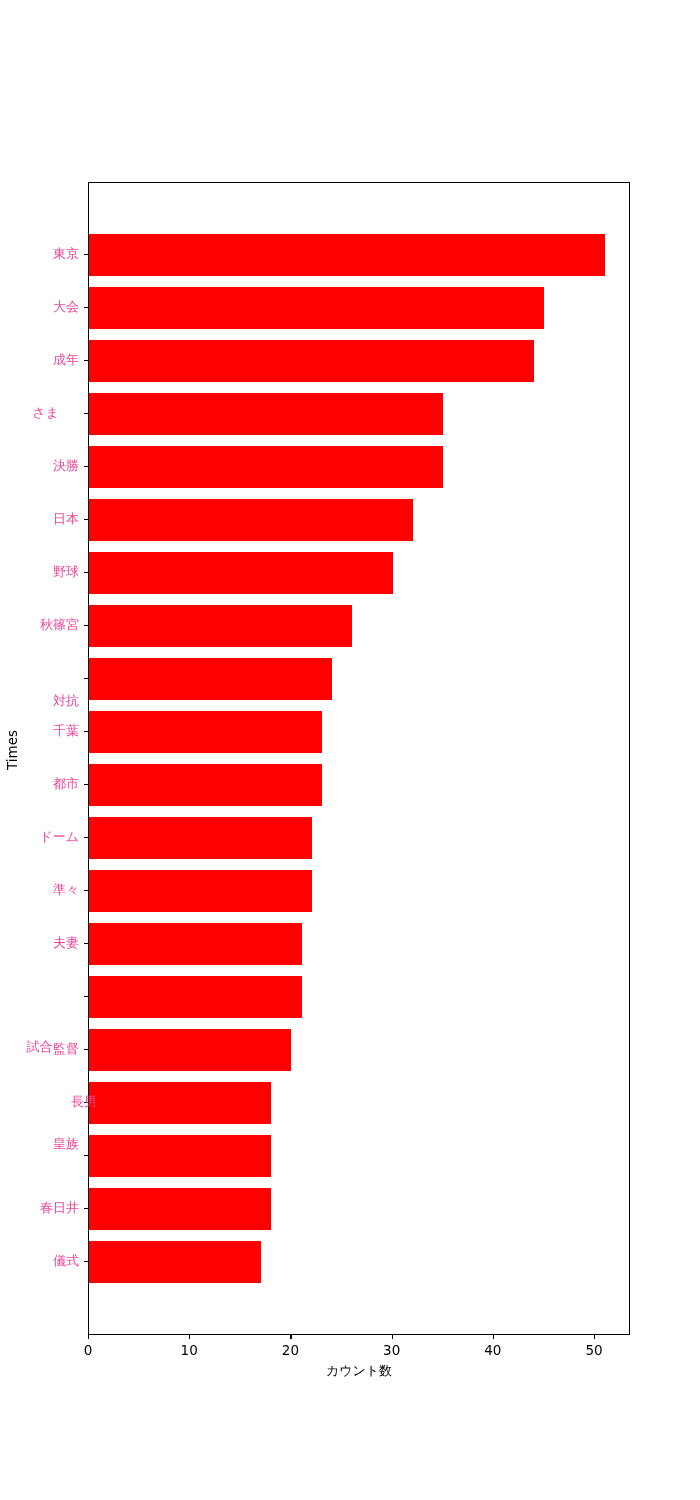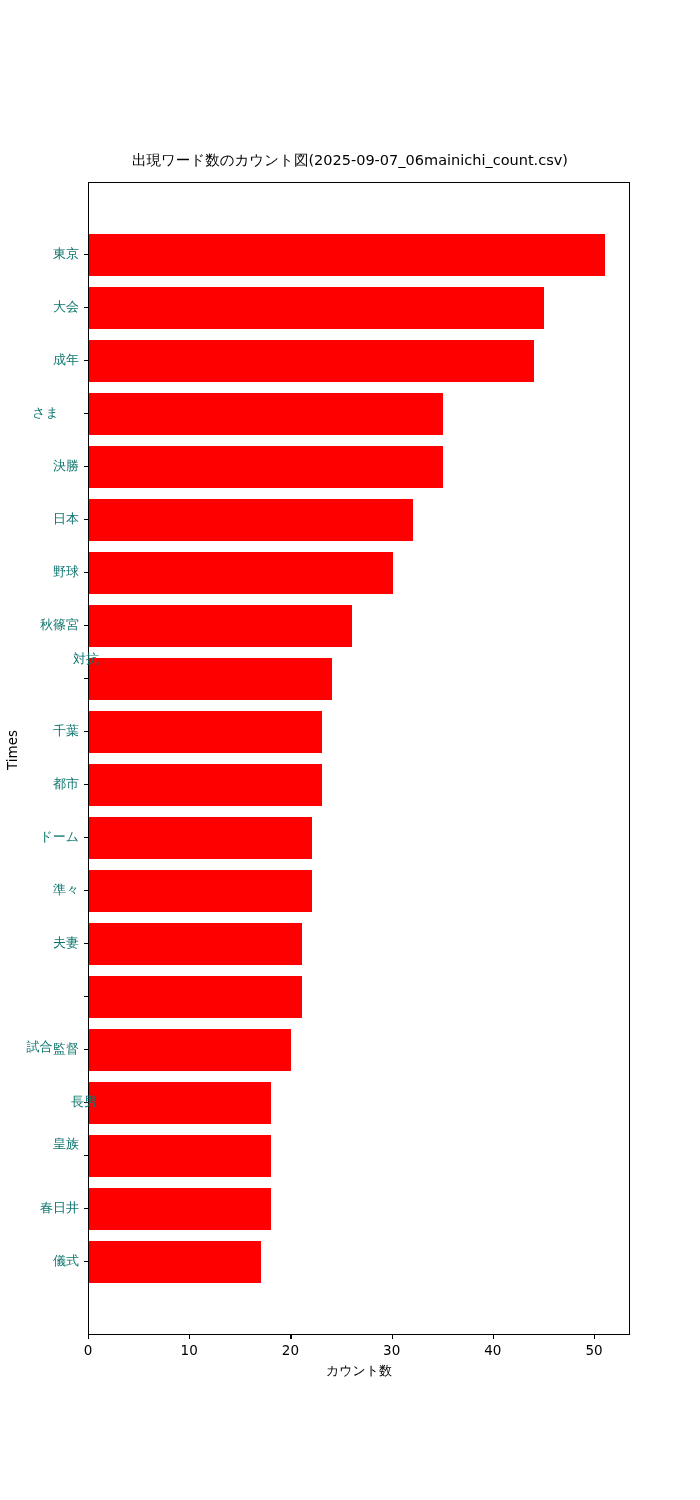--- a/index.html
+++ b/index.html
@@ -69,21 +69,21 @@
     background: #000;
     left: -4px;
   }
   .ytick-label {
     position: absolute;
     right: 702px;     
     text-align: right;
     font-size: 13px;
     line-height: 14px;
     white-space: nowrap;
-    color: #0f766e;
+    color: #ec4899;
   }
 
   
   .xtick-mark {
     position: absolute;
     width: 1.1px;
     height: 4px;
     background: #000;
     top: 1153px;
   }
@@ -126,21 +126,20 @@
     white-space: nowrap;
     color: #000;
     display: inline-block;
   }
 </style>
 </head>
 <body>
 
 <div id="figure">
 
-  <div id="chart-title">出現ワード数のカウント図(2025-09-07_06mainichi_count.csv)</div>
 
   <div id="ylabel">
     <span>Times</span>
   </div>
 
   <div id="plot-area">
     <div id="bars-layer">
         <div class="bar" style="top: 50.5px; height: 42px; width: 516.19px; background: rgb(255, 0, 0);"></div>
         <div class="bar" style="top: 103.5px; height: 42px; width: 455.462px; background: rgb(255, 0, 0);"></div>
         <div class="bar" style="top: 156.5px; height: 42px; width: 445.341px; background: rgb(255, 0, 0);"></div>
@@ -175,21 +174,21 @@
       <div class="ytick-label" style="left: 6px; width: 79px; right: auto; top: 405.5px; text-align: center;">さま</div>
       <div class="ytick-mark" style="top: 465.5px; left: 84px; position: absolute;"></div>
       <div class="ytick-label" style="left: 0px; width: 79px; right: auto; top: 458.5px;">決勝</div>
       <div class="ytick-mark" style="top: 518.5px; left: 84px; position: absolute;"></div>
       <div class="ytick-label" style="left: 0px; width: 79px; right: auto; top: 511.5px;">日本</div>
       <div class="ytick-mark" style="top: 571.5px; left: 84px; position: absolute;"></div>
       <div class="ytick-label" style="left: 0px; width: 79px; right: auto; top: 564.5px;">野球</div>
       <div class="ytick-mark" style="top: 624.5px; left: 84px; position: absolute;"></div>
       <div class="ytick-label" style="left: 0px; width: 79px; right: auto; top: 617.5px;">秋篠宮</div>
       <div class="ytick-mark" style="top: 677.5px; left: 84px; position: absolute;"></div>
-      <div class="ytick-label" style="left: 0px; width: 79px; right: auto; top: 652px; padding-left: 20px;">対抗</div>
+      <div class="ytick-label" style="left: 0px; width: 79px; right: auto; top: 694px;">対抗</div>
       <div class="ytick-mark" style="top: 730.5px; left: 84px; position: absolute;"></div>
       <div class="ytick-label" style="left: 0px; width: 79px; right: auto; top: 723.5px;">千葉</div>
       <div class="ytick-mark" style="top: 783.5px; left: 84px; position: absolute;"></div>
       <div class="ytick-label" style="left: 0px; width: 79px; right: auto; top: 776.5px;">都市</div>
       <div class="ytick-mark" style="top: 836.5px; left: 84px; position: absolute;"></div>
       <div class="ytick-label" style="left: 0px; width: 79px; right: auto; top: 829.5px;">ドーム</div>
       <div class="ytick-mark" style="top: 889.5px; left: 84px; position: absolute;"></div>
       <div class="ytick-label" style="left: 0px; width: 79px; right: auto; top: 882.5px;">準々</div>
       <div class="ytick-mark" style="top: 942.5px; left: 84px; position: absolute;"></div>
       <div class="ytick-label" style="left: 0px; width: 79px; right: auto; top: 935.5px;">夫妻</div>

